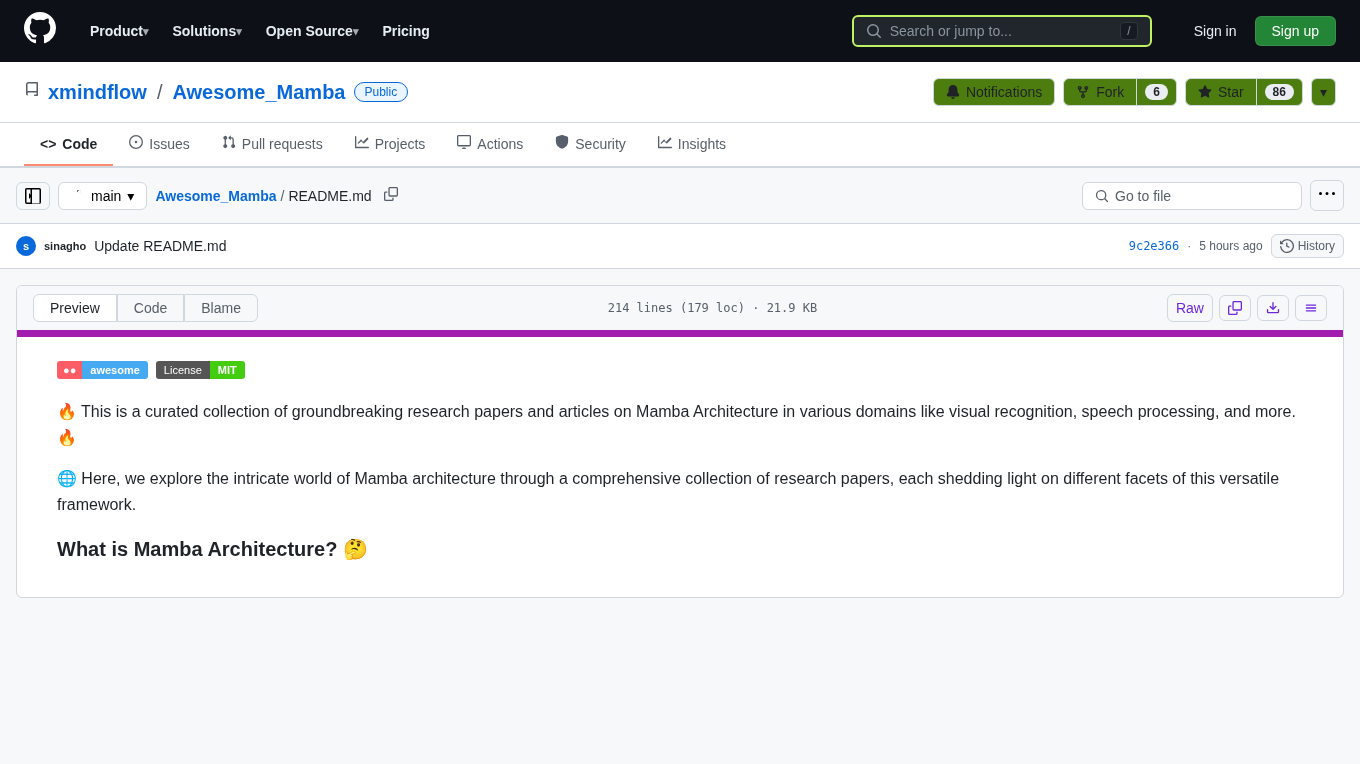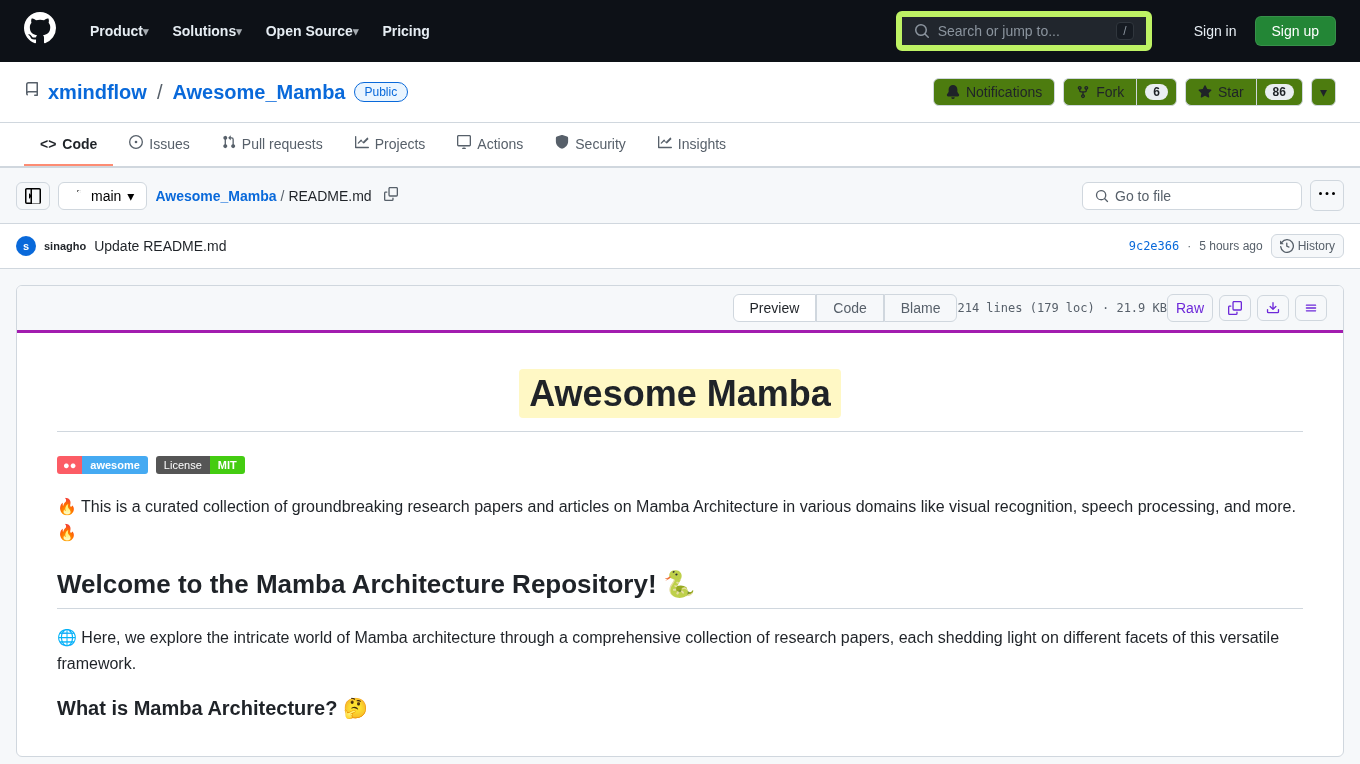--- a/index.html
+++ b/index.html
@@ -5,21 +5,21 @@
     * { box-sizing: border-box; margin: 0; padding: 0; }
     body { font-family: -apple-system, BlinkMacSystemFont, "Segoe UI", Helvetica, Arial, sans-serif; font-size: 14px; background: #ffffff; color: #1f2328; }
 
     
     .gh-header { background: #0d1117; display: flex; align-items: center; padding: 0 24px; height: 62px; gap: 16px; }
     .gh-logo { color: #fff; font-size: 24px; margin-right: 8px; flex-shrink: 0; }
     .gh-nav { display: flex; align-items: center; gap: 4px; }
     .gh-nav-item { color: #e6edf3; font-size: 14px; font-weight: 700; padding: 6px 10px; border-radius: 6px; cursor: pointer; display: flex; align-items: center; gap: 0; white-space: nowrap; }
     .gh-nav-arrow { font-size: 11px; opacity: 0.7; }
     .gh-search { margin-left: auto; }
-    .gh-search-box { background: #21262d; border: 6px solid #bef264; border-radius: 6px; display: flex; align-items: center; padding: 5px 12px; gap: 8px; color: #8b949e; font-size: 14px; width: 256px; cursor: pointer; }
+    .gh-search-box { background: #21262d; border: 2px solid #bef264; border-radius: 6px; display: flex; align-items: center; padding: 5px 12px; gap: 8px; color: #8b949e; font-size: 14px; width: 300px; cursor: pointer; }
     .gh-search-kbd { background: #161b22; border: 1px solid #30363d; border-radius: 4px; padding: 1px 6px; font-size: 12px; color: #8b949e; }
     .gh-auth-buttons { display: flex; gap: 8px; margin-left: 16px; }
     .btn-signin { color: #e6edf3; background: transparent; border: none; padding: 6px 10px; cursor: pointer; font-size: 14px; font-weight: 500; }
     .btn-signup { background: #238636; color: #fff; border: 1px solid rgba(240,246,252,.1); padding: 6px 16px; border-radius: 6px; cursor: pointer; font-size: 14px; font-weight: 500; }
 
     
     .repo-header { background: #fff; border-bottom: 1px solid #d0d7de; padding: 16px 24px; }
     .repo-title-row { display: flex; align-items: center; justify-content: space-between; }
     .repo-title { display: flex; align-items: center; gap: 8px; font-size: 20px; }
     .repo-icon { color: #57606a; font-size: 16px; }
@@ -57,21 +57,21 @@
     .commit-left { display: flex; align-items: center; gap: 8px; }
     .avatar { width: 20px; height: 20px; border-radius: 50%; background: #0969da; display: flex; align-items: center; justify-content: center; color: #fff; font-size: 11px; font-weight: 600; }
     .commit-author { font-weight: 600; color: #1f2328; font-size: 11px; }
     .commit-message { color: #1f2328; font-size: 14px; }
     .commit-right { display: flex; align-items: center; gap: 8px; color: #57606a; font-size: 12px; }
     .commit-sha { color: #0969da; font-family: monospace; font-size: 12px; cursor: pointer; }
     .history-btn { display: flex; align-items: center; gap: 4px; color: #57606a; cursor: pointer; font-size: 12px; padding: 4px 8px; border: 1px solid #d0d7de; border-radius: 6px; background: #f6f8fa; }
 
     
     .file-viewer { background: #fff; border: 1px solid #d0d7de; border-radius: 6px; margin: 16px; overflow: hidden; }
-    .file-actions-bar { display: flex; align-items: center; justify-content: flex-end; padding: 8px 16px; background: #f6f8fa; border-bottom: 3px solid #a21caf; }
+    .file-actions-bar { display: flex; align-items: center; justify-content: space-between; padding: 8px 16px; background: #f6f8fa; border-bottom: 7px solid #a21caf; }
     .view-tabs { display: flex; gap: 0; }
     .view-tab { padding: 5px 16px; font-size: 14px; cursor: pointer; border: 1px solid #d0d7de; background: #f6f8fa; color: #57606a; }
     .view-tab:first-child { border-radius: 6px 0 0 6px; }
     .view-tab:last-child { border-radius: 0 6px 6px 0; }
     .view-tab.active { background: #fff; color: #1f2328; font-weight: 500; }
     .file-meta { color: #57606a; font-size: 12px; font-family: monospace; }
     .file-action-btns { display: flex; align-items: center; gap: 6px; }
     .icon-btn { background: #f6f8fa; border: 1px solid #d0d7de; border-radius: 6px; padding: 5px 8px; cursor: pointer; font-size: 14px; color: #6d28d9; display: flex; align-items: center; }
     .readme-title { font-size: 36px; font-weight: 700; text-align: center; padding: 16px 0; border-bottom: 1px solid #d0d7de; margin-bottom: 24px; }
     .badge-row { display: flex; gap: 8px; margin-bottom: 20px; }
@@ -326,38 +326,34 @@
           </button>
           <button class="icon-btn">
             <svg width="14" height="14" viewBox="0 0 16 16" fill="currentColor">
               <path d="M2 4.75A.75.75 0 0 1 2.75 4h10.5a.75.75 0 0 1 0 1.5H2.75A.75.75 0 0 1 2 4.75ZM2 8a.75.75 0 0 1 .75-.75h10.5a.75.75 0 0 1 0 1.5H2.75A.75.75 0 0 1 2 8Zm0 3.25a.75.75 0 0 1 .75-.75h10.5a.75.75 0 0 1 0 1.5H2.75a.75.75 0 0 1-.75-.75Z"></path>
             </svg>
           </button>
         </div>
       </div>
 
       <div class="file-content-pad">
-        <h1 class="readme-title">
-          <span style="background:#fff8c5; padding: 4px 10px; border-radius:4px;">Awesome  Mamba</span>
-        </h1>
 
         <div class="badge-row">
           <div class="badge-combined">
             <span class="awesome-badge-left">●●</span>
             <span class="awesome-badge-right">awesome</span>
           </div>
           <div class="badge-combined">
             <span class="mit-badge-left">License</span>
             <span class="mit-badge-right">MIT</span>
           </div>
         </div>
 
         <p class="readme-para">🔥 This is a curated collection of groundbreaking research papers and articles on Mamba Architecture in various domains like visual recognition, speech processing, and more. 🔥</p>
 
-        <h2 class="readme-h2">Welcome to the Mamba Architecture Repository! 🐍</h2>
 
         <p class="readme-para">🌐 Here, we explore the intricate world of Mamba architecture through a comprehensive collection of research papers, each shedding light on different facets of this versatile framework.</p>
 
         <h3 class="readme-h3">What is Mamba Architecture? 🤔</h3>
       </div>
     </div>
   </div>
 </div>
 
 </body></html>

